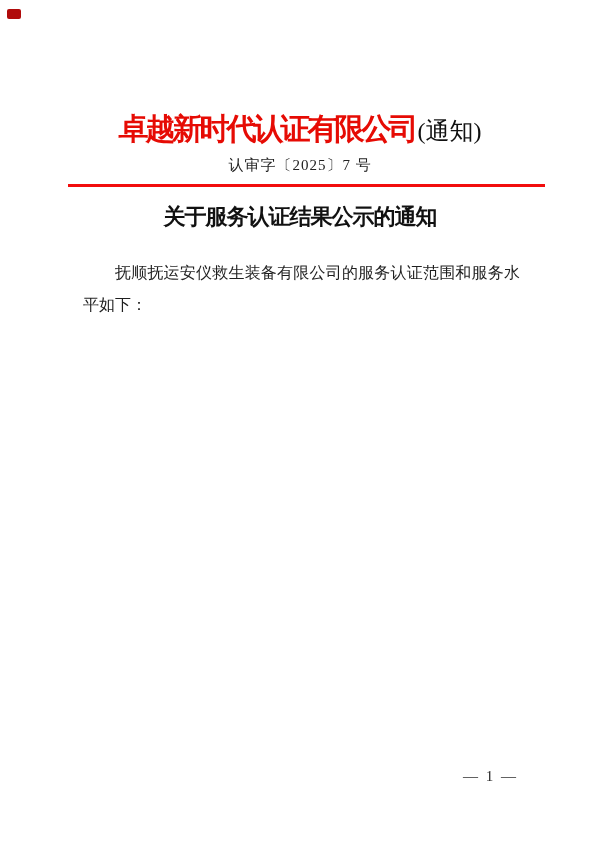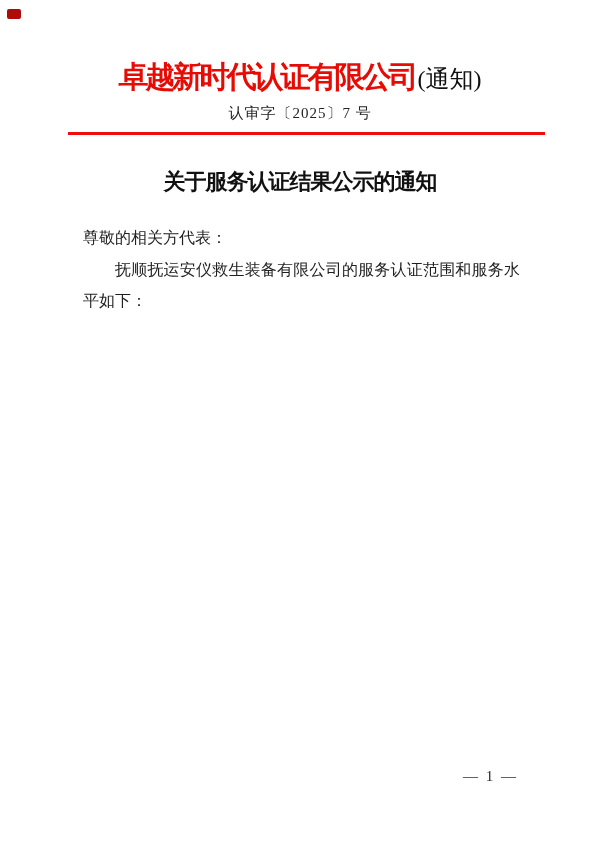--- a/index.html
+++ b/index.html
@@ -16,21 +16,21 @@
   .corner-mark {
     position: absolute;
     left: 7px;
     top: 9px;
     width: 14px;
     height: 10px;
     background: #b00b0b;
     border-radius: 2px;
   }
   .letterhead {
-    padding-top: 56px;
+    padding-top: 108px;
     text-align: center;
     line-height: 42px;
     white-space: nowrap;
   }
   .company {
     color: #e60b04;
     font-size: 30px;
     font-weight: bold;
     letter-spacing: -3px;
     font-family: "DejaVu Sans", "Liberation Sans", sans-serif;
@@ -47,21 +47,21 @@
     line-height: 20px;
     letter-spacing: 1px;
     color: #222222;
   }
   .red-rule {
     margin: 9px 55px 0 68px;
     height: 3px;
     background: #f20d0d;
   }
   .notice-title {
-    margin: 31px 0 0 0;
+    margin: 14px 0 0 0;
     text-align: center;
     font-size: 22px;
     line-height: 32px;
     letter-spacing: -1px;
     font-weight: bold;
     color: #111111;
     font-family: "DejaVu Sans", "Liberation Sans", sans-serif;
   }
   .body-text {
     margin: 24px 80px 0 83px;
@@ -94,19 +94,18 @@
     <span class="company">卓越新时代认证有限公司</span><span class="suffix">(通知)</span>
   </div>
 
   <div class="doc-number">认审字〔2025〕7 号</div>
 
   <div class="red-rule"></div>
 
   <h1 class="notice-title">关于服务认证结果公示的通知</h1>
 
   <div class="body-text">
-    <p class="salutation">尊敬的相关方代表：</p>
     <p class="indent">抚顺抚运安仪救生装备有限公司的服务认证范围和服务水平如下：</p>
   </div>
 
   <div class="page-number">— 1 —</div>
 
 </div>
 
 </body></html>

